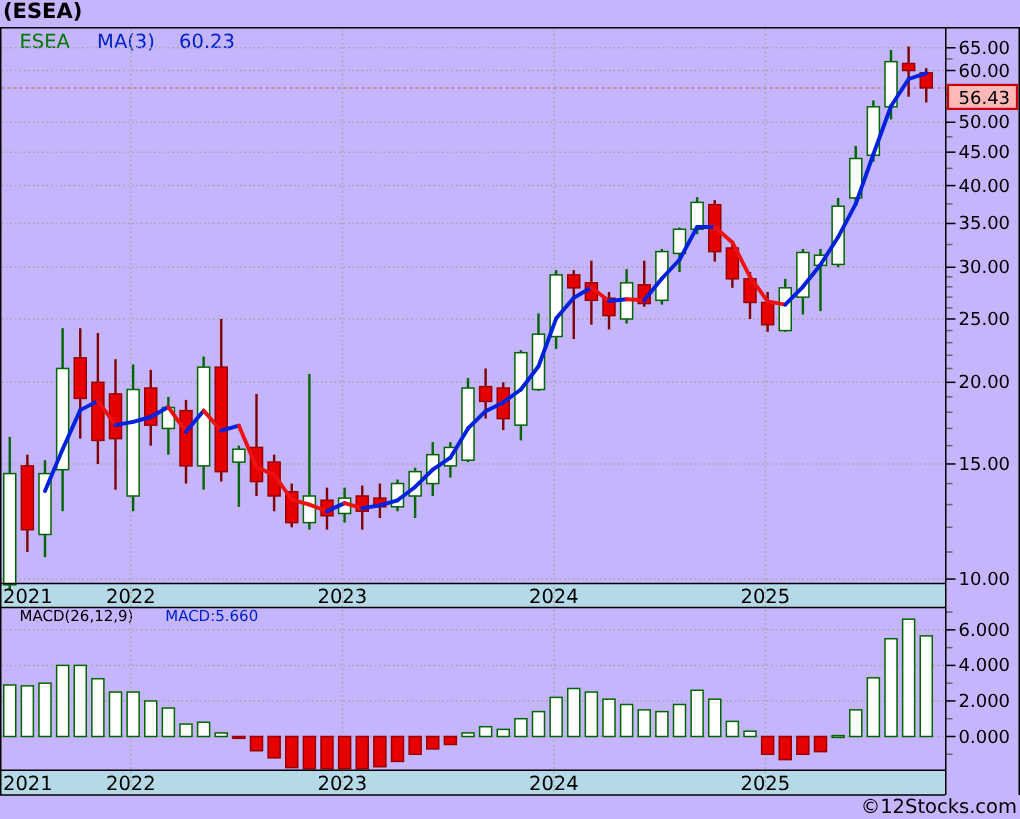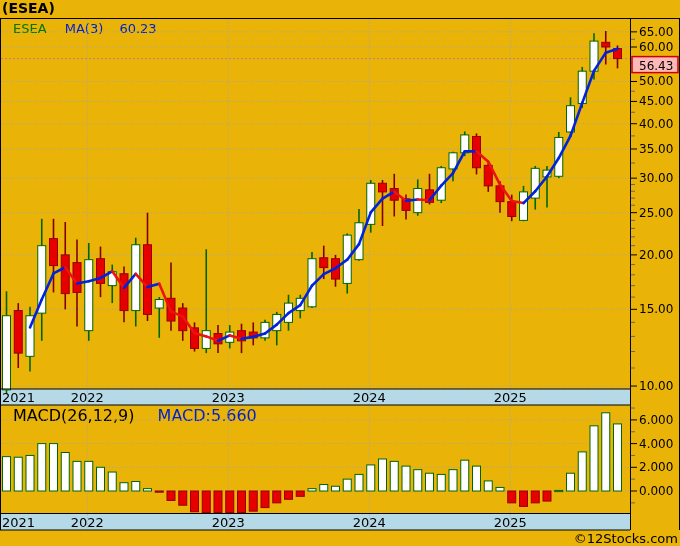--- a/index.html
+++ b/index.html
@@ -1,23 +1,23 @@
 <!DOCTYPE html>
 <html><head>
 <meta charset="utf-8">
 <style>
   html,body{margin:0;padding:0;background:#fff;}
-  .wrap{position:relative;width:680px;height:546px;background:#eab308;
+  .wrap{position:relative;width:680px;height:546px;background:#c4b5fd;
         font-family:"DejaVu Sans","Liberation Sans",sans-serif;overflow:hidden;}
   .title{position:absolute;left:2px;top:0px;font-size:14px;font-weight:bold;color:#000;}
   .legend{position:absolute;left:13px;top:21px;font-size:13px;white-space:nowrap;}
   .legend .sym{color:#007700;}
   .legend .ma{color:#0022cc;margin-left:14px;}
   .legend .maval{color:#0022cc;margin-left:12px;}
-  .macdlegend{position:absolute;left:13px;top:406px;font-size:16px;white-space:nowrap;}
+  .macdlegend{position:absolute;left:13px;top:406px;font-size:10px;white-space:nowrap;}
   .macdlegend .lbl{color:#000;}
   .macdlegend .val{color:#0022cc;margin-left:18px;}
   .copyright{position:absolute;right:2px;top:531px;font-size:13px;color:#000;}
   svg{position:absolute;left:0;top:0;}
 </style>
 </head>
 <body>
 
 <div class="wrap">
   <div class="title">(ESEA)</div>

